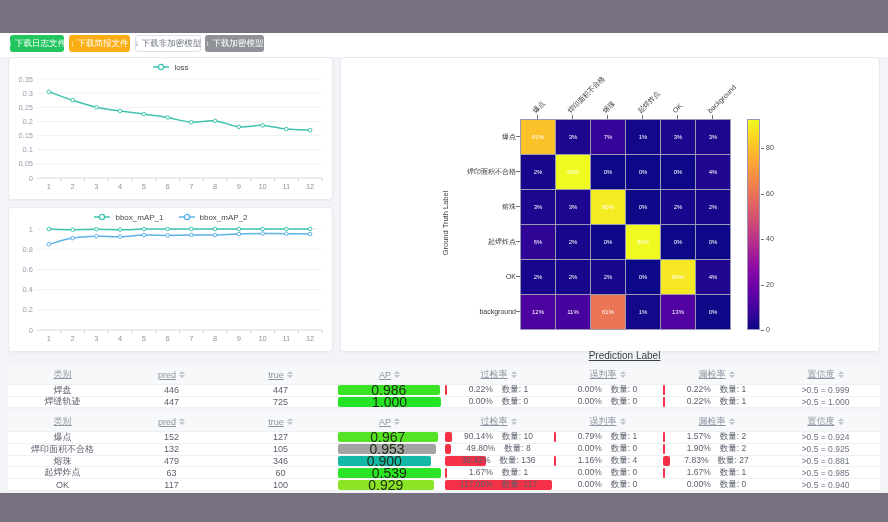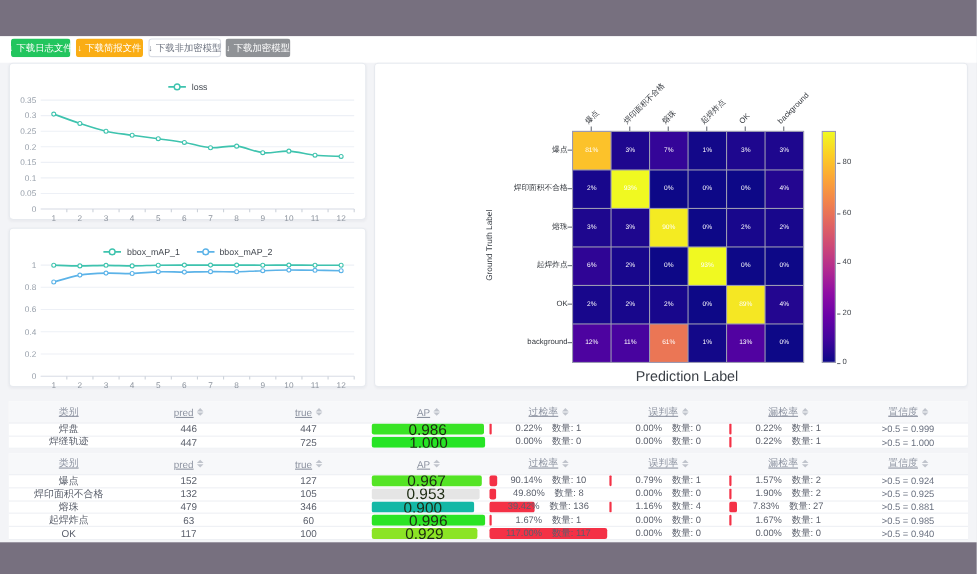--- a/index.html
+++ b/index.html
@@ -15,25 +15,25 @@
   .btn .ico { font-size:8px; line-height:1; }
   .btn--green { background:#22c55e; color:#fff; }
   .btn--orange { background:#faad14; color:#fff; }
   .btn--white { background:#fff; color:#707683; border-color:#dcdfe6; }
   .btn--gray { background:#8f9296; color:#fff; }
   .card { position:absolute; background:#fff; border:1px solid #e7eaef; border-radius:4px;
           box-shadow:0 1px 2px rgba(40,50,70,0.04); }
   .card-loss { left:8px; top:57px; width:325px; height:143px; }
   .card-map { left:8px; top:207px; width:325px; height:145px; }
   .card-matrix { left:340px; top:57px; width:540px; height:295px; }
-  .legend { display:flex; justify-content:center; align-items:center; gap:14px; margin-top:14px; height:14px; }
+  .legend { display:flex; justify-content:center; align-items:center; gap:14px; margin-top:2px; height:14px; }
   .legend-item { display:flex; align-items:center; gap:4px; font-size:8px; color:#42474f; }
   .mx-title { position:absolute; left:179px; top:10px; width:209px; text-align:center;
               font-size:9.5px; font-weight:bold; color:#1e2126; }
-  .mx-xlab { position:absolute; left:179px; top:276px; width:209px; text-align:center; font-size:13px; color:#3a3f46; }
+  .mx-xlab { position:absolute; left:179px; top:292px; width:209px; text-align:center; font-size:10px; color:#3a3f46;text-decoration:underline; }
   .mx-ylab { position:absolute; left:104px; top:165px; transform:translate(-50%,-50%) rotate(-90deg);
              font-size:7.5px; color:#3a3f46; white-space:nowrap; }
   #matrix { position:absolute; left:179px; top:61px; width:211px; height:211px;
             display:grid; grid-template-columns:repeat(6,34px); grid-template-rows:repeat(6,34px);
             gap:1px; background:#9a99b2; border:1px solid #9a99b2; }
   .mx-cell { display:flex; align-items:center; justify-content:center; font-size:6px; color:#fff; }
   .mx-rowlab { position:absolute; width:92px; text-align:right; font-size:7px; color:#33373d;
                line-height:35px; height:35px; left:83px; }
   .mx-collab { position:absolute; font-size:7px; color:#33373d; white-space:nowrap;
                transform-origin:0 100%; transform:rotate(-45deg); height:9px; line-height:9px; }
@@ -529,21 +529,21 @@
           <span class="cat">焊印面积不合格</span>
         </div>
         <div class="tcell">
           <span class="num">132</span>
         </div>
         <div class="tcell">
           <span class="num">105</span>
         </div>
         <div class="tcell">
           <div class="ap-wrap">
-            <div class="ap-bar" style="width: 95.3%; background: #e5e5e5;">0.953</div>
+            <div class="ap-bar" style="width: 95.3%; background: #a3a3a3;">0.953</div>
           </div>
         </div>
         <div class="tcell">
           <div class="rate-bar" style="width: calc(7.62% - 2px); min-width: 2px;"></div>
           <div class="rate-text">
             <span>49.80%</span>
             <span>数量: 8</span>
           </div>
         </div>
         <div class="tcell">
@@ -608,21 +608,21 @@
           <span class="cat">起焊炸点</span>
         </div>
         <div class="tcell">
           <span class="num">63</span>
         </div>
         <div class="tcell">
           <span class="num">60</span>
         </div>
         <div class="tcell">
           <div class="ap-wrap">
-            <div class="ap-bar" style="width: 99.6%; background: rgb(43, 228, 37);">0.996</div>
+            <div class="ap-bar" style="width: 99.6%; background: rgb(43, 228, 37);">0.539</div>
           </div>
         </div>
         <div class="tcell">
           <div class="rate-bar" style="width: calc(1.67% - 2px); min-width: 2px;"></div>
           <div class="rate-text">
             <span>1.67%</span>
             <span>数量: 1</span>
           </div>
         </div>
         <div class="tcell">

